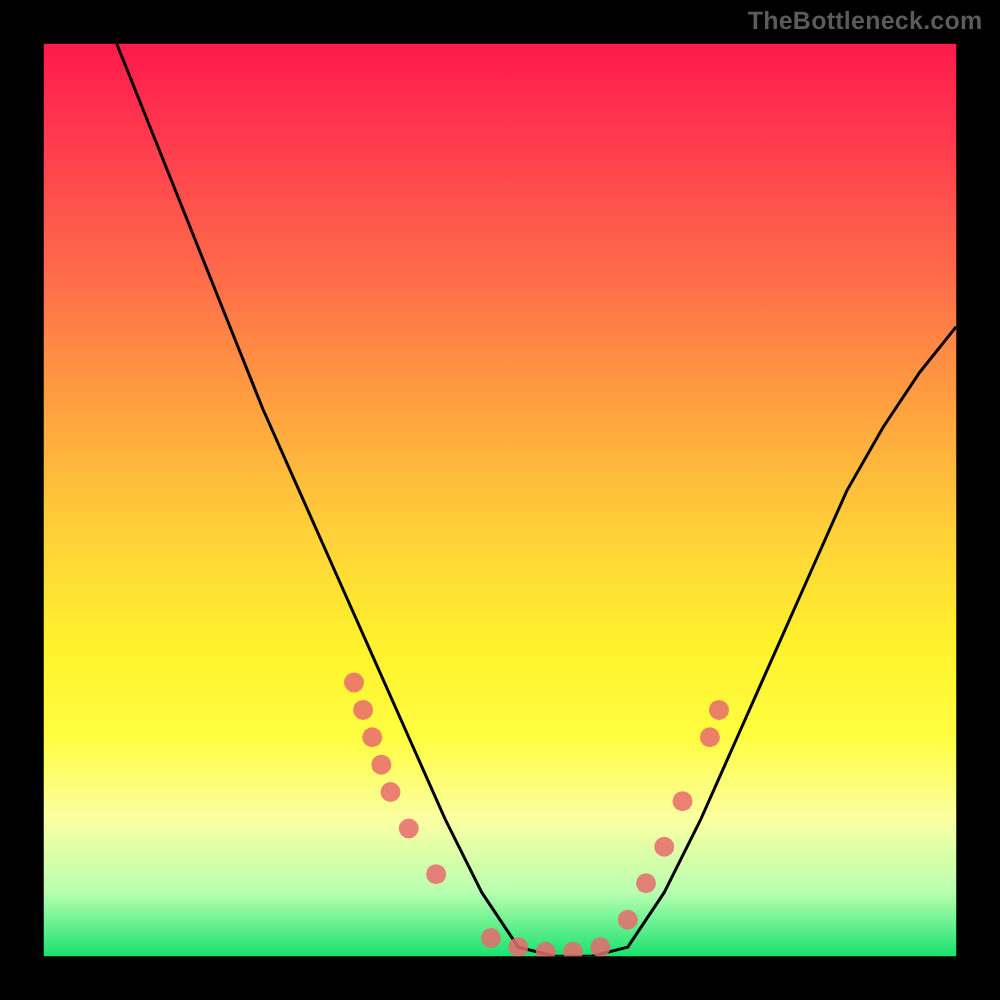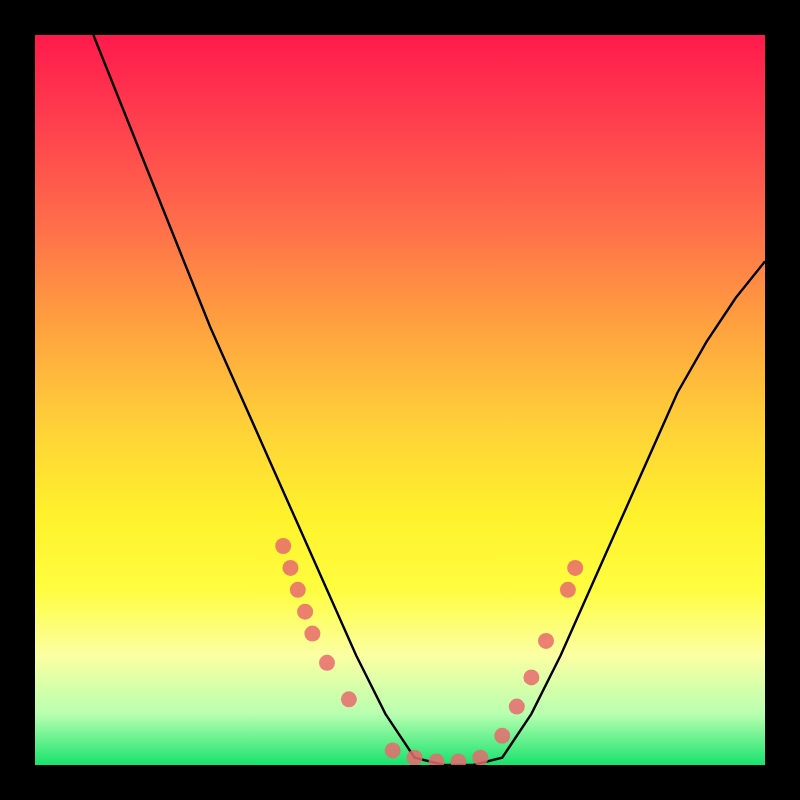--- a/index.html
+++ b/index.html
@@ -57,20 +57,21 @@
     position: absolute;
     left: 0; top: 0;
     width: 100%; height: 100%;
   }
 </style>
 </head>
 <body>
 
 <div class="frame">
 
+  <div class="watermark">TheBottleneck.com</div>
 
   <div class="plot">
     <div class="gradient"></div>
 
     <svg class="curve" viewBox="0 0 730 730" preserveAspectRatio="none">
       <path id="curve-path" fill="none" stroke="#000" stroke-width="2.4" d="M58.4 0.0 L87.6 73.0 L116.8 146.0 L146.0 219.0 L175.2 292.0 L204.4 357.7 L233.6 423.4 L262.8 489.1 L292.0 554.8 L321.2 620.5 L350.4 678.9 L379.6 722.7 L408.8 730.0 L438.0 730.0 L467.2 722.7 L496.4 678.9 L525.6 620.5 L554.8 554.8 L584.0 489.1 L613.2 423.4 L642.4 357.7 L671.6 306.6 L700.8 262.8 L730.0 226.3 "></path>
       <g id="markers">
           <circle cx="248.2" cy="511.0" r="8" fill="#e86a6f" fill-opacity="0.85"></circle>
           <circle cx="255.5" cy="532.9" r="8" fill="#e86a6f" fill-opacity="0.85"></circle>
           <circle cx="262.8" cy="554.8" r="8" fill="#e86a6f" fill-opacity="0.85"></circle>

